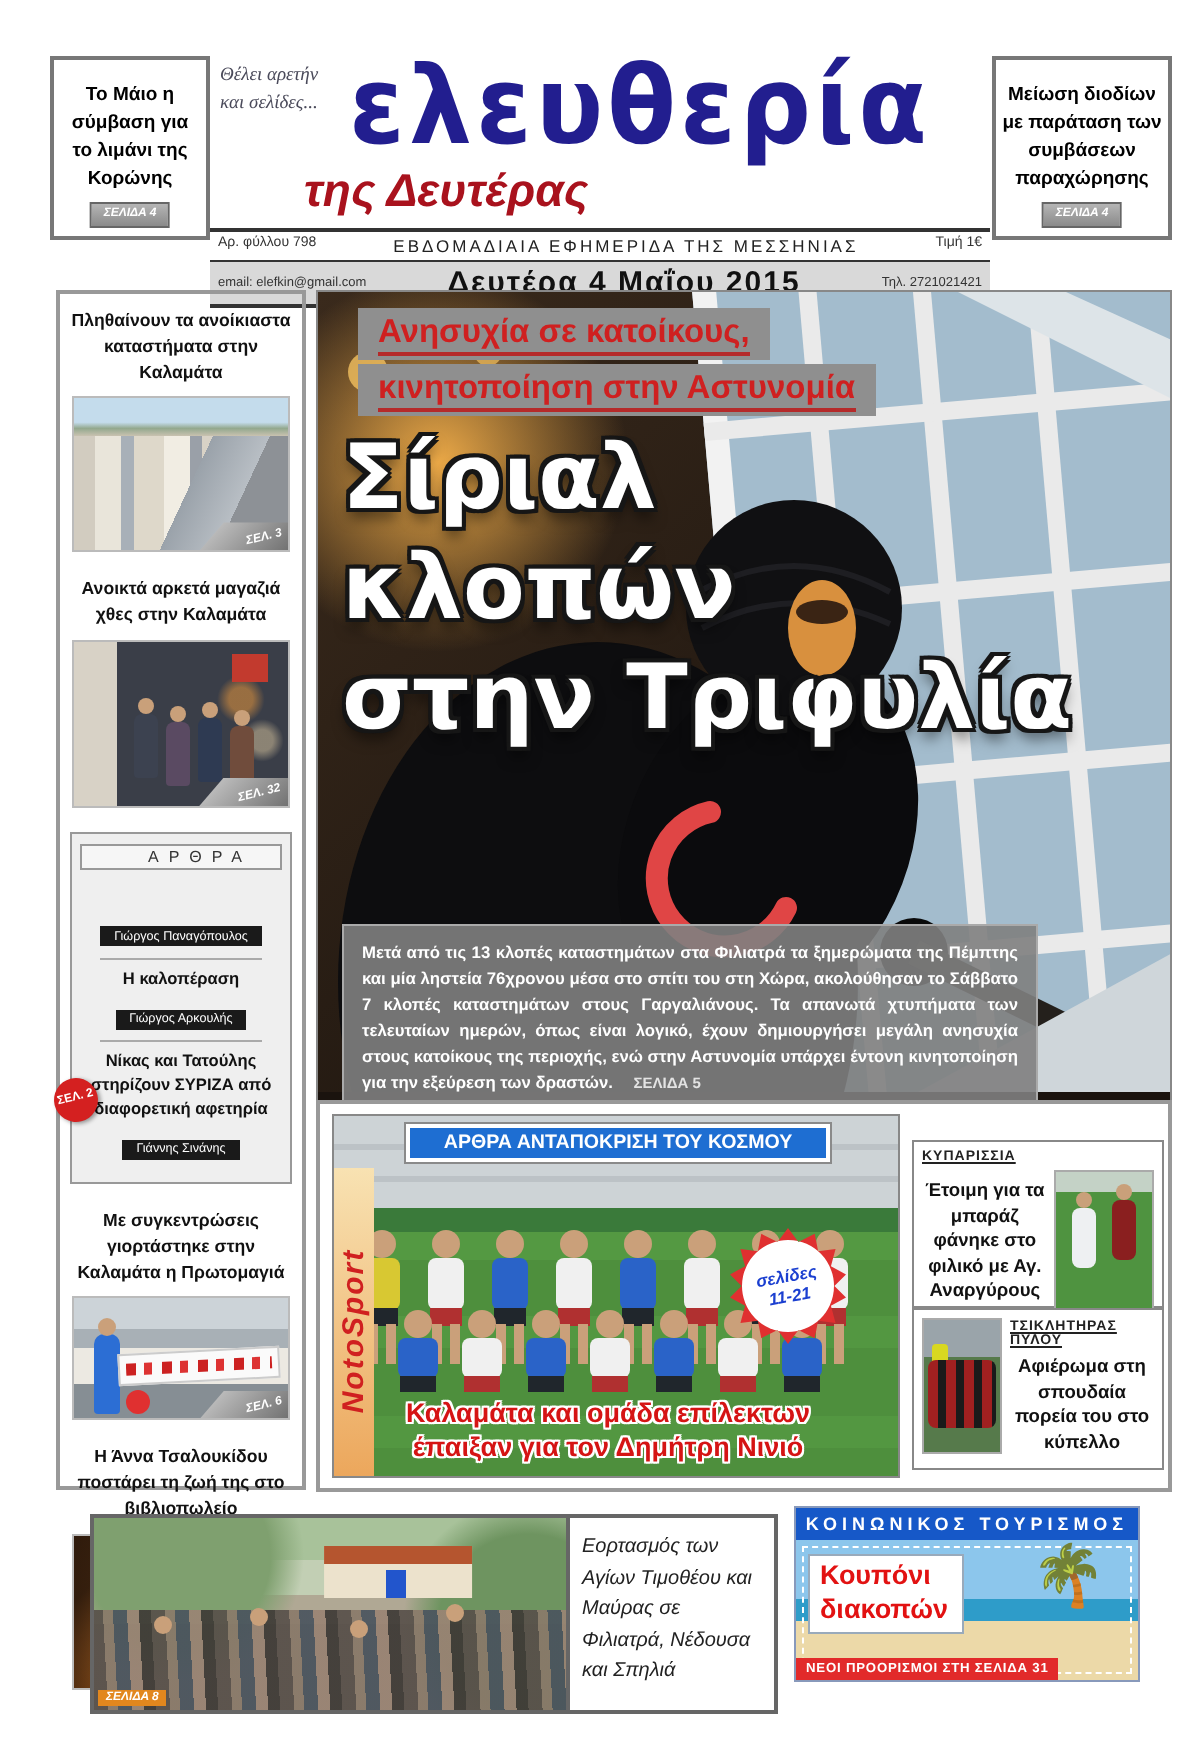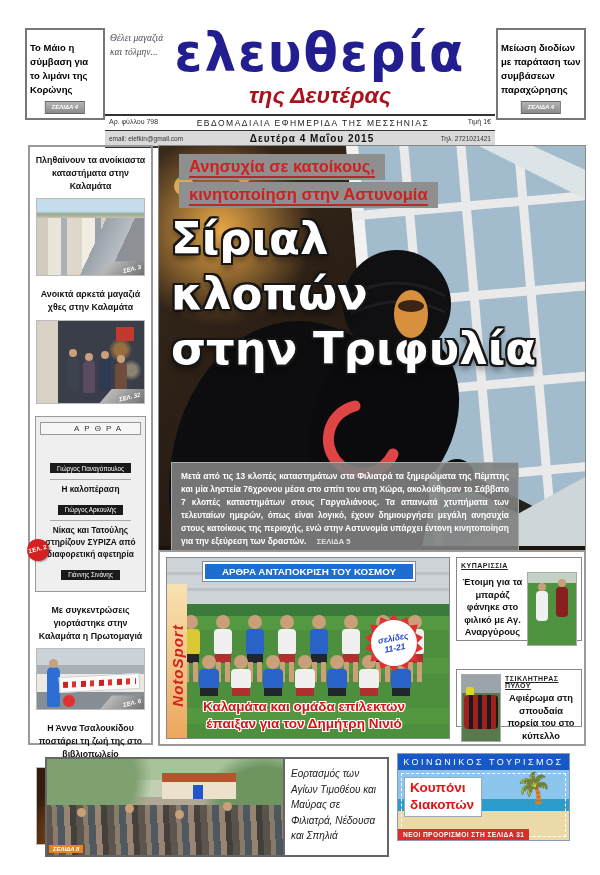--- a/index.html
+++ b/index.html
@@ -1,41 +1,41 @@
 <!DOCTYPE html>
 <html lang="el"><head>
 <meta charset="utf-8">
 <style>
   * { margin:0; padding:0; box-sizing:border-box; }
   body { background:#888; font-family:"Liberation Sans", sans-serif; }
   #page { position:relative; width:600px; height:875px; margin:0 auto; background:#fff; overflow:hidden; }
 
   
-  .teaser { position:absolute; border:2px solid #777; background:#fff; 
+  .teaser { position:absolute; border:2px solid #777; background:#fff; text-align:center;
             font-weight:bold; font-size:9.5px; line-height:1.5; display:flex; flex-direction:column;
             justify-content:center; padding:4px 3px 14px; }
   .teaser-left  { left:25px; top:28px; width:80px; height:92px; }
   .teaser-right { left:496px; top:28px; width:90px; height:92px; }
   .teaser .pbadge { position:absolute; bottom:4px; left:50%; transform:translateX(-50%);
             background:linear-gradient(180deg,#b5b5b5,#8a8a8a); color:#fff; font-size:6px;
             font-style:italic; padding:1px 6px; border:1px solid #666; white-space:nowrap; }
   .tagline { position:absolute; left:110px; top:32px; width:62px; font-family:"Liberation Serif", serif;
              font-style:italic; font-size:9.5px; color:#4a4a5a; line-height:1.45; }
   .logo-main { position:absolute; left:152px; top:24px; width:336px; text-align:center;
              font-family:"DejaVu Sans", sans-serif; font-weight:bold; font-size:50px; color:#221e8f;
              letter-spacing:2px; transform:scaleY(1.08); }
-  .logo-sub { position:absolute; left:152px; top:82px; width:336px; text-align:center;
+  .logo-sub { position:absolute; left:152px; top:82px; width:336px; 
              font-style:italic; font-weight:bold; font-size:23px; color:#a9121d; }
   .infobar { position:absolute; left:105px; top:114px; width:390px; }
   .infobar .row1 { display:flex; justify-content:space-between; align-items:flex-start;
              border-top:2px solid #333; border-bottom:1px solid #333; padding:2px 4px; font-size:7px; color:#333; }
   .infobar .row1 .mid { font-size:8.5px; letter-spacing:1.5px; color:#222; }
   .infobar .row2 { display:flex; justify-content:space-between; align-items:center;
              background:#d9d9d9; border-bottom:2px solid #333; padding:2px 4px; font-size:6.5px; color:#333; }
-  .infobar .row2 .mid { font-size:10px; font-weight:bold; letter-spacing:1px; color:#111; }
+  .infobar .row2 .mid { font-size:15px; font-weight:bold; letter-spacing:1px; color:#111; }
 
   
   .sidebar { position:absolute; left:28px; top:145px; width:125px; height:600px;
              border:2px solid #999; padding:7px 5px; }
   .sb-title { font-size:8.8px; font-weight:bold; text-align:center; line-height:1.45; color:#111; }
   .sb-photo { position:relative; border:1px solid #bbb; margin:6px 1px 12px; overflow:hidden; }
   .corner-badge { position:absolute; right:-1px; bottom:-1px; width:46px; height:15px;
              background:linear-gradient(135deg,#cfcfcf,#6f6f6f); clip-path:polygon(28% 0,100% 0,100% 100%,0 100%);
              color:#fff; font-size:6px; font-style:italic; font-weight:bold; text-align:right;
              padding:5px 4px 0 0; transform-origin:bottom right; }
@@ -120,30 +120,30 @@
       clip-path:polygon(50% 0%,59% 12%,73% 5%,76% 20%,91% 18%,87% 33%,100% 40%,90% 50%,100% 60%,87% 67%,91% 82%,76% 80%,73% 95%,59% 88%,50% 100%,41% 88%,27% 95%,24% 80%,9% 82%,13% 67%,0% 60%,10% 50%,0% 40%,13% 33%,9% 18%,24% 20%,27% 5%,41% 12%); }
   .starburst .inner { position:absolute; inset:6px; border-radius:50%; background:#fff; display:flex;
       flex-direction:column; align-items:center; justify-content:center; transform:rotate(-10deg);
       color:#1b3fd0; font-style:italic; font-weight:bold; font-size:8.5px; line-height:1.2; }
   .sports-caption { position:absolute; left:0; right:8px; bottom:5px; text-align:center; z-index:4;
       color:#d51414; font-weight:bold; font-size:13.5px; line-height:1.3;
       text-shadow:-1px -1px 0 #fff,1px -1px 0 #fff,-1px 1px 0 #fff,1px 1px 0 #fff,0 -1px 0 #fff,0 1px 0 #fff,-1px 0 0 #fff,1px 0 0 #fff; }
   .side-box { position:absolute; left:296px; width:126px; border:1px solid #888; background:#fff; padding:4px; }
   .side-box .sb-h { font-size:7px; font-weight:bold; letter-spacing:.5px; text-decoration:underline; color:#222; margin-bottom:3px; }
   .side-box .sb-t { font-size:9.3px; font-weight:bold; text-align:center; line-height:1.35; color:#111; }
-  .box-kyp { top:5px; height:84px; }
+  .box-kyp { top:18px; height:84px; }
   .box-kyp .cols { display:flex; gap:3px; }
   .box-kyp .txt { width:64px; padding-top:4px; }
   .photo-kyp { position:relative; width:51px; height:74px; border:1px solid #aaa;
       background:linear-gradient(180deg,#c4d2c6 0 14%, #4f9340 14%); }
   .photo-kyp .pl1 { position:absolute; left:8px; top:18px; width:12px; height:30px; background:#eef0f2; border-radius:4px; }
   .photo-kyp .pl1::before, .photo-kyp .pl2::before { content:""; position:absolute; top:-8px; left:2px;
       width:8px; height:8px; border-radius:50%; background:#c9a07a; }
   .photo-kyp .pl2 { position:absolute; right:8px; top:14px; width:12px; height:30px; background:#8a1f1f; border-radius:4px; }
-  .box-tsk { top:117px; height:58px; }
+  .box-tsk { top:102px; height:81px; }
   .box-tsk .cols { display:flex; gap:4px; }
   .photo-tsk { position:relative; width:40px; height:68px; border:1px solid #aaa; background:
       linear-gradient(180deg,#9aa4aa 0 28%,#567a4b 28%); }
   .photo-tsk .team { position:absolute; left:2px; right:2px; top:20px; height:34px; border-radius:4px;
       background:repeating-linear-gradient(90deg,#a02020 0 5px,#1a1a1a 5px 9px); }
   .photo-tsk .vest { position:absolute; left:4px; top:12px; width:8px; height:12px; background:#d8d820; border-radius:2px; }
   .box-tsk .txt { flex:1; padding-top:1px; }
 
   
   .celebration { position:absolute; left:45px; top:757px; width:344px; height:100px; border:2px solid #666;
@@ -159,41 +159,41 @@
   .photo-celebration .flag { position:absolute; left:62%; top:26px; width:10px; height:14px; background:#2255cc; }
   .photo-celebration .crowd { position:absolute; left:0; right:0; bottom:0; height:52%; opacity:.92; background:
       repeating-linear-gradient(87deg,#58504a 0 7px,#8a7a6a 7px 12px,#4a545e 12px 19px,#9a8474 19px 25px,#3e3a36 25px 31px); }
   .photo-celebration .head { position:absolute; width:9px; height:9px; border-radius:50%; background:#c9a07a; }
   .celeb-badge { position:absolute; left:2px; bottom:2px; background:#e2871e; color:#fff; font-size:6px;
       font-weight:bold; font-style:italic; padding:1px 4px; z-index:3; }
   .celeb-caption { flex:1; font-style:italic; font-size:10px; line-height:1.55; color:#222; padding:7px 6px; }
 
   .tourism { position:absolute; left:397px; top:753px; width:173px; height:88px; border:1px solid #8899bb;
       background:#fff; overflow:hidden; }
-  .tourism-h { background:#1658c8; color:#fff; font-weight:normal; font-size:9px; letter-spacing:2.5px;
+  .tourism-h { background:#1658c8; color:#fff; font-weight:bold; font-size:9px; letter-spacing:2.5px;
       text-align:center; padding:3px 0; }
   .beach { position:relative; height:70px; background:
       linear-gradient(180deg,#8cc6ec 0 42%, #2e9cc9 42% 58%, #ecd9a8 58%); }
   .beach .dash { position:absolute; inset:3px; border:1px dashed #fff; }
   .beach .palm { position:absolute; right:16px; top:0; font-size:30px; }
   .coupon { position:absolute; left:6px; top:7px; width:78px; background:#fff; border:1px solid #9ab;
       color:#e21212; font-weight:bold; font-size:13.5px; line-height:1.25; padding:2px 5px; }
   .tourism-f { position:absolute; left:0; bottom:0; background:#e22a2a; color:#fff; font-weight:bold;
       font-size:6.6px; letter-spacing:.4px; padding:2px 5px; }
 </style>
 </head>
 <body>
 
 <div id="page">
 
   <div class="teaser teaser-left">
     <div>Το Μάιο η σύμβαση για το λιμάνι της Κορώνης</div>
     <div class="pbadge">ΣΕΛΙΔΑ 4</div>
   </div>
-  <div class="tagline">Θέλει μαγαζιά και τόλμην...</div>
+  <div class="tagline">Θέλει αρετήν και σελίδες...</div>
   <div class="logo-main">ελευθερία</div>
   <div class="logo-sub">της Δευτέρας</div>
   <div class="teaser teaser-right">
     <div>Μείωση διοδίων με παράταση των συμβάσεων παραχώρησης</div>
     <div class="pbadge">ΣΕΛΙΔΑ 4</div>
   </div>
   <div class="infobar">
     <div class="row1">
       <span>Αρ. φύλλου 798</span>
       <span class="mid">ΕΒΔΟΜΑΔΙΑΙΑ ΕΦΗΜΕΡΙΔΑ ΤΗΣ ΜΕΣΣΗΝΙΑΣ</span>

